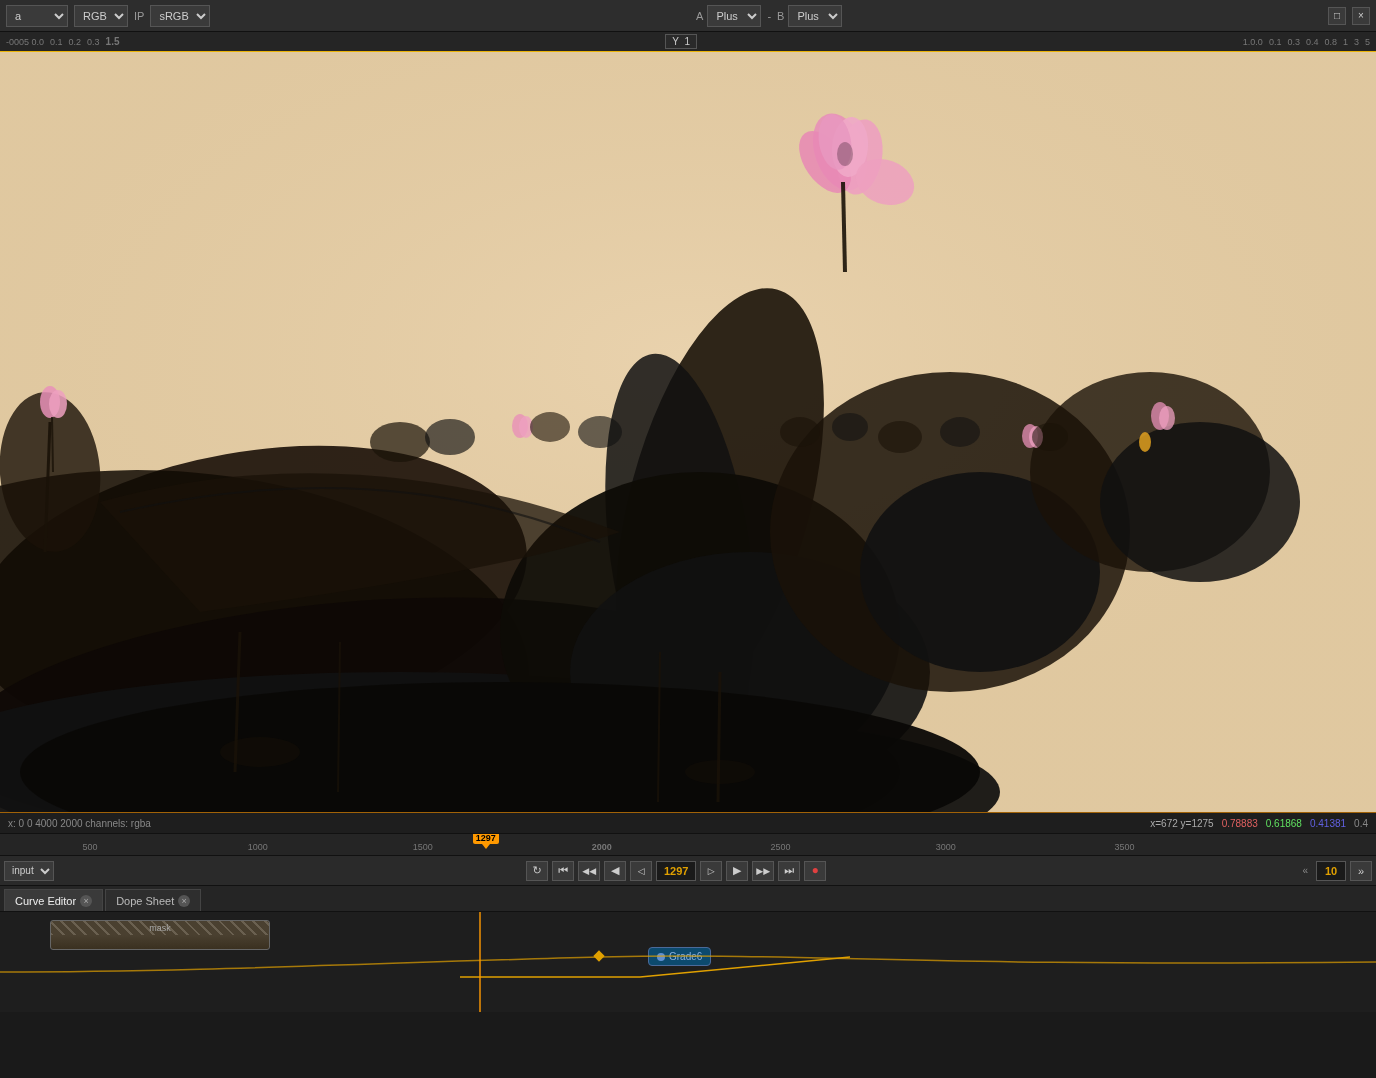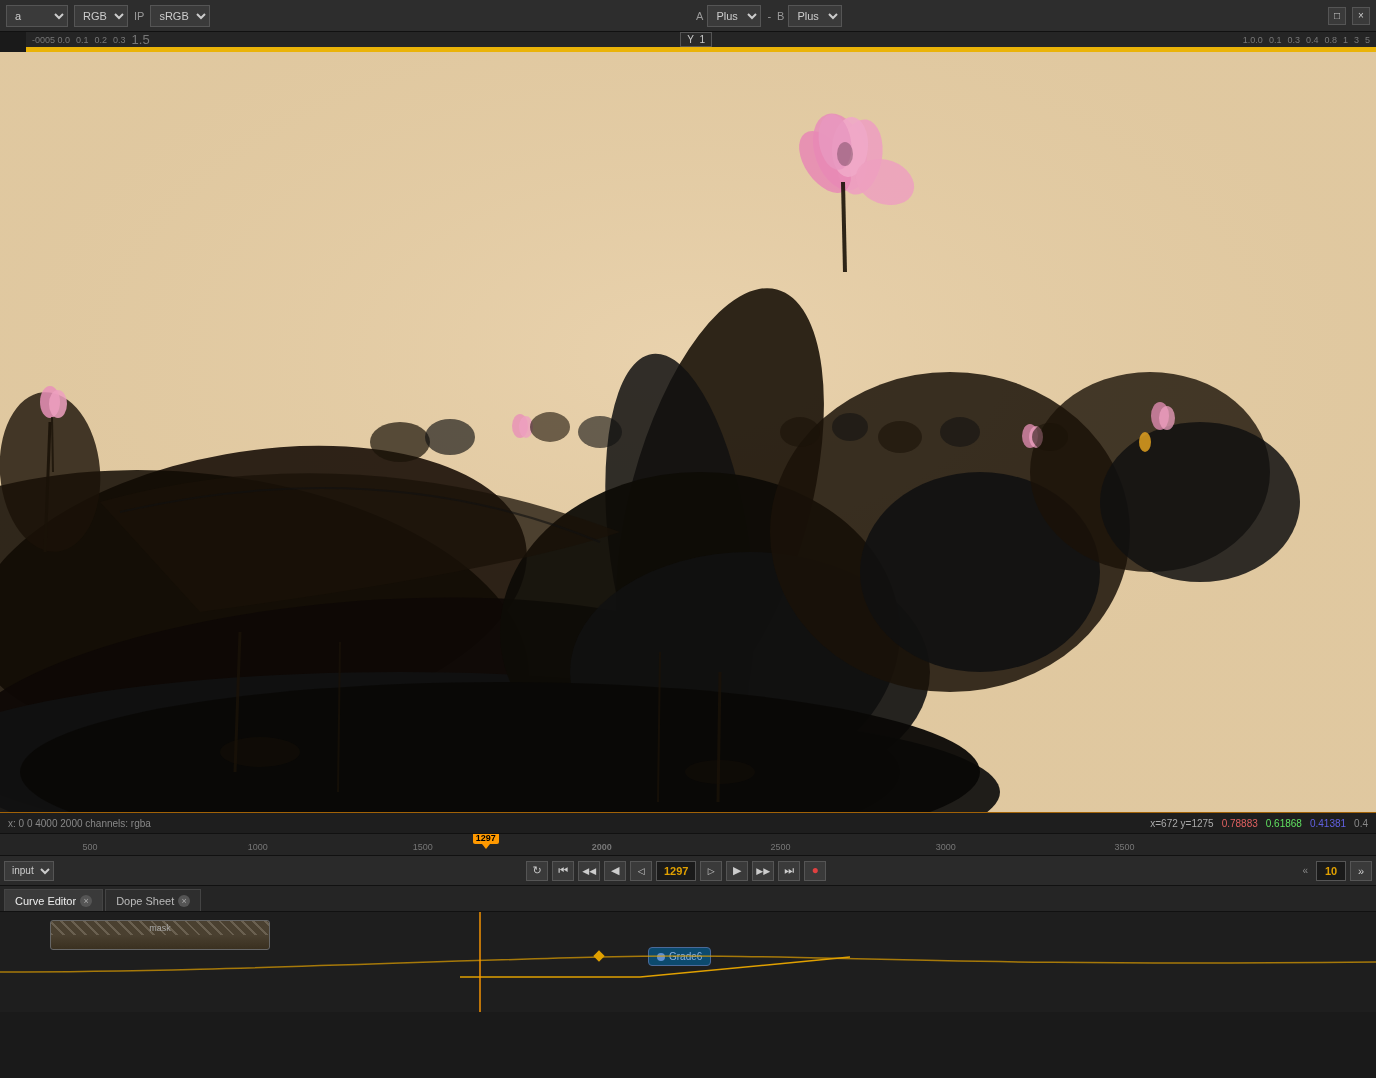--- a/index.html
+++ b/index.html
@@ -60,26 +60,25 @@
       cursor: pointer;
       display: flex;
       align-items: center;
       justify-content: center;
     }
 
     
     .ruler-bar {
       height: 20px;
       background: #252525;
-      border-bottom: 5px solid #eab308;
+      border-bottom: 1px solid #eab308;
       display: flex;
       align-items: center;
       position: relative;
       overflow: hidden;
-      margin-left: 26px;
     }
 
     
     .viewer-area {
       position: relative;
       width: 100%;
       height: 760px;
       overflow: hidden;
       background: #1a1a1a;
     }
@@ -308,21 +307,21 @@
   <div class="corner-btn">×</div>
 </div>
 
 <div class="ruler-bar">
   <div style="display:flex; align-items:center; padding: 0 6px; color:#aaa; font-size:10px; gap:6px;">
 
     <span style="color:#777; font-size:9px;">-0005 0.0</span>
     <span style="color:#777; font-size:9px;">0.1</span>
     <span style="color:#777; font-size:9px;">0.2</span>
     <span style="color:#777; font-size:9px;">0.3</span>
-    <span style="color:#777; font-size:13px;">1.5</span>
+    <span style="color:#777; font-size:10px;font-weight:bold;">1.5</span>
   </div>
   <div style="flex:1; display:flex; align-items:center; justify-content:center; color:#aaa; font-size:10px;">
     <span style="background:#2a2a2a; border:1px solid #555; padding:1px 6px; color:#ccc; font-size:10px;">Y&nbsp;&nbsp;1</span>
   </div>
   <div style="display:flex; align-items:center; padding: 0 6px; color:#777; font-size:9px; gap:6px;">
     <span>1.0.0</span>
     <span>0.1</span>
     <span>0.3</span>
     <span>0.4</span>
     <span>0.8</span>

